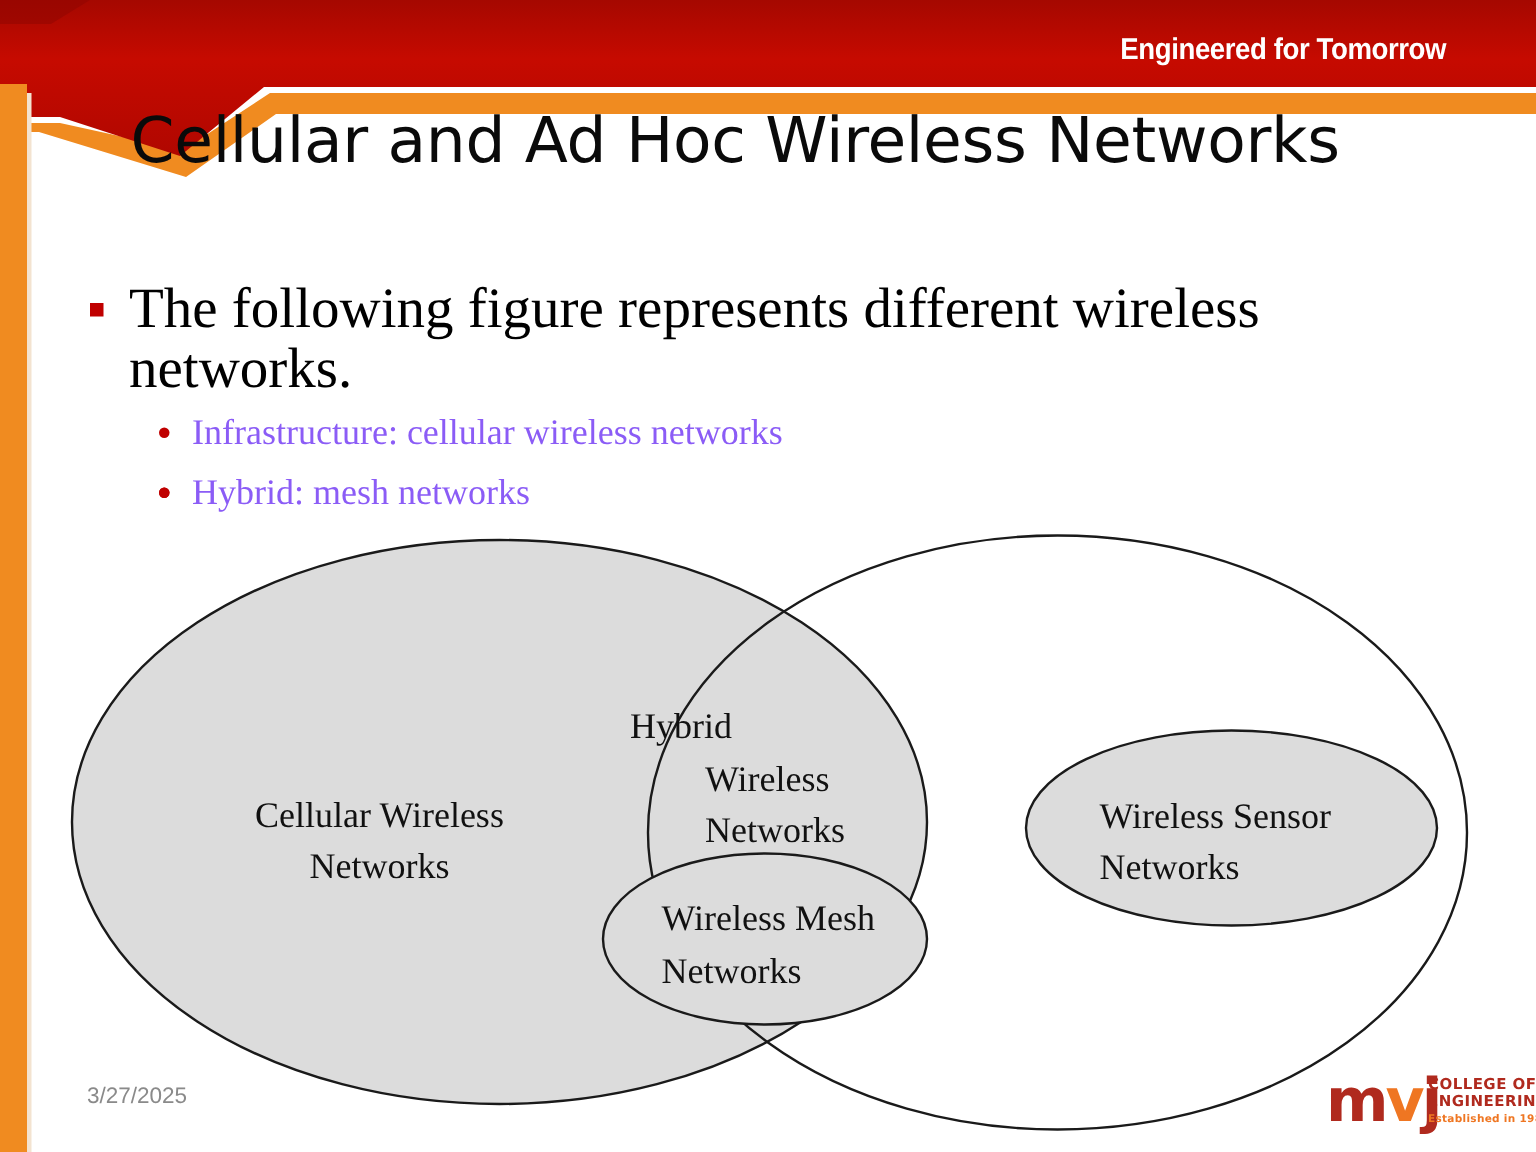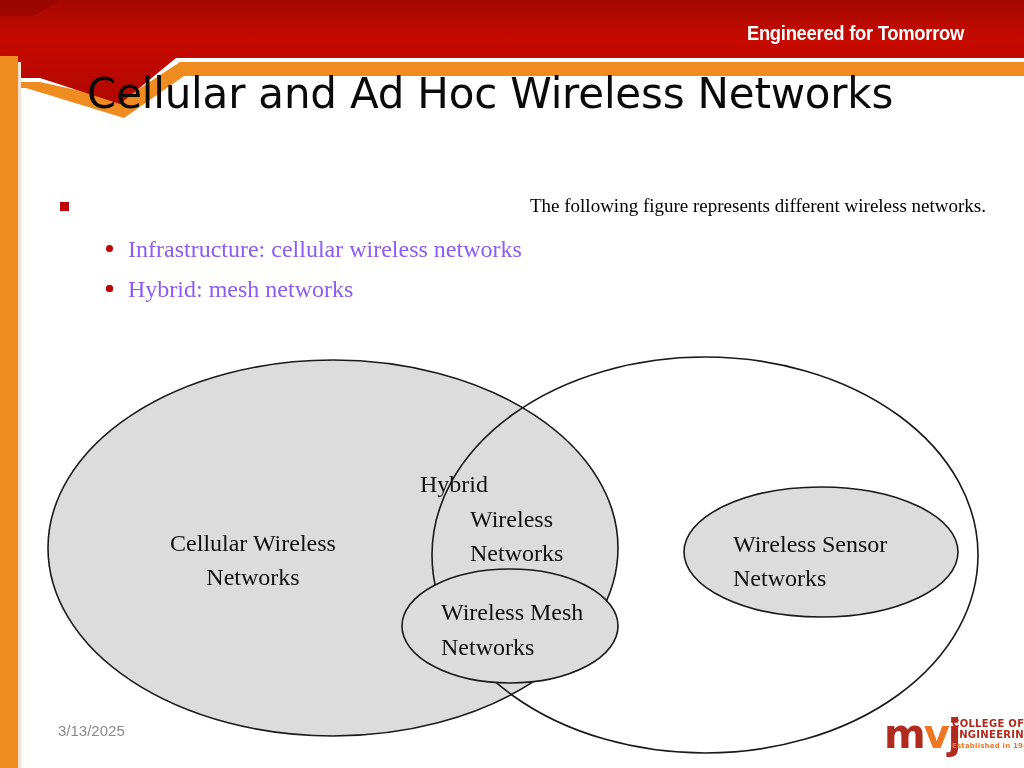--- a/index.html
+++ b/index.html
@@ -57,25 +57,24 @@
   
   #bullets {
     position: absolute;
     left: 56px;
     top: 186px;
     width: 930px;
   }
   .bullet-l1 {
     position: relative;
     padding-left: 30px;
-    font-size: 19px;
+    font-size: 38px;
     line-height: 40px;
     color: #000000;
     margin-bottom: 3px;
-    text-align: right;
   }
   .bullet-l1 .sq {
     position: absolute;
     left: 4px;
     top: 16px;
     width: 9px;
     height: 9px;
     background: #c00000;
   }
   .bullet-l2 {
@@ -239,21 +238,21 @@
     <text class="venn-label" x="470" y="561" text-anchor="start">Networks</text>
 
     <text class="venn-label" x="441" y="620" text-anchor="start">Wireless Mesh</text>
     <text class="venn-label" x="441" y="655" text-anchor="start">Networks</text>
 
     <text class="venn-label" x="733" y="552" text-anchor="start">Wireless Sensor</text>
     <text class="venn-label" x="733" y="586" text-anchor="start">Networks</text>
   </svg>
 </div>
 
-<div id="slide-date">3/13/2025</div>
+<div id="slide-date">3/27/2025</div>
 
 <div id="mvj-logo">
   <span class="mvj-mark"><span class="mvj-m">m</span><span class="mvj-v">v</span><span class="mvj-j">j</span></span>
   <div class="mvj-words">
     <div>COLLEGE OF</div>
     <div>ENGINEERING</div>
   </div>
   <div class="mvj-est">Established in 1982</div>
 </div>
 

